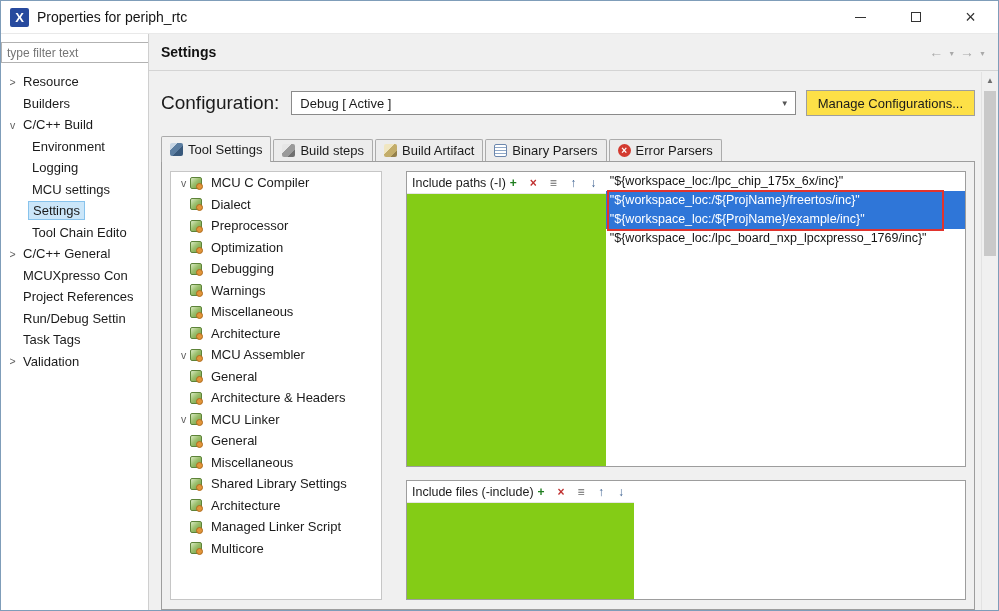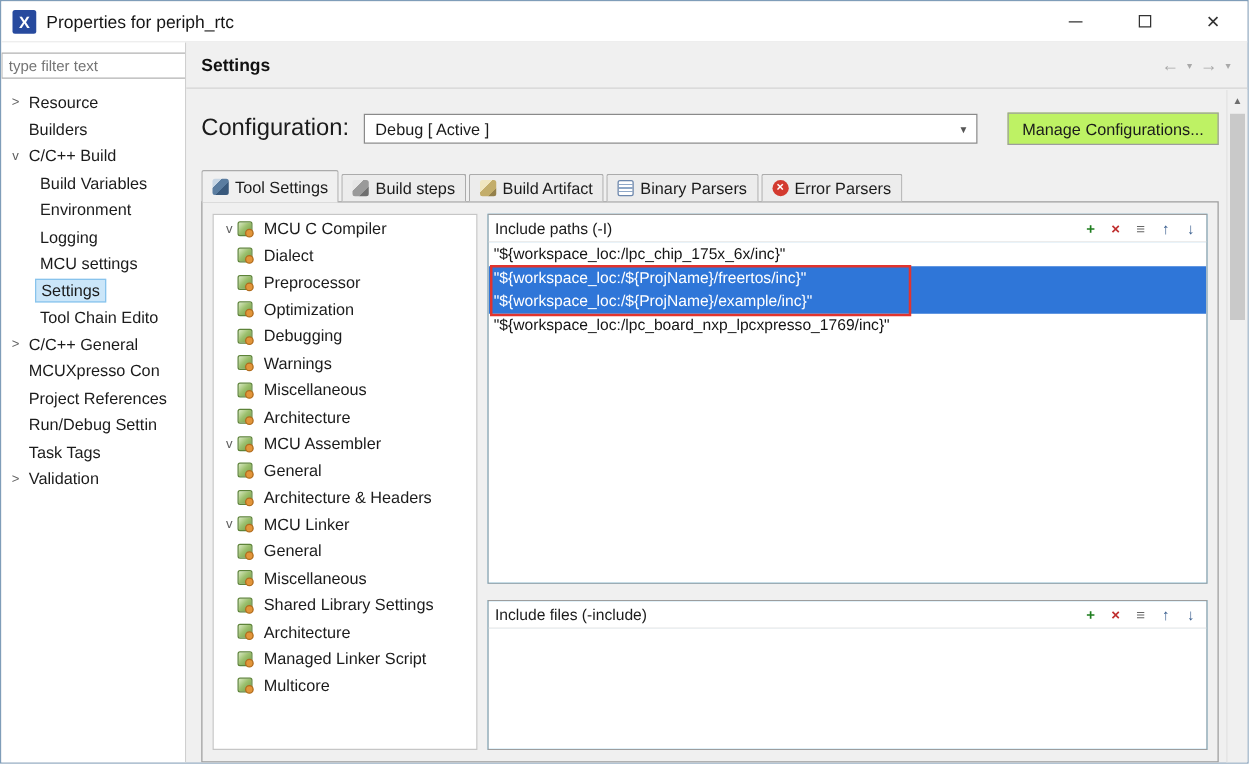--- a/index.html
+++ b/index.html
@@ -48,22 +48,22 @@
 
   .page-body { position:absolute; left:0; right:17px; top:38px; bottom:0;
                display:flex; flex-direction:column; }
 
   
   .config-row { display:flex; align-items:center; margin:18px 6px 0 12px; flex:none; }
   .config-label { font-size:19px; color:#1b1b1b; margin-right:12px; }
   .combo { flex:1; height:24px; background:#fff; border:1px solid #8a8a8a;
            display:flex; align-items:center; padding:0 6px 0 8px; font-size:13px; color:#1b1b1b; }
   .combo-arrow { margin-left:auto; font-size:8px; color:#555; }
-  .btn { margin-left:24px; height:26px; padding:0 11px; font-size:13px; color:#1b1b1b;
-         background:#bef264; border:1px solid #9e9e9e; font-family:inherit; white-space:nowrap; }
+  .btn { margin-left:10px; height:26px; padding:0 11px; font-size:13px; color:#1b1b1b;
+         background:#fde047; border:1px solid #9e9e9e; font-family:inherit; white-space:nowrap; }
 
   
   .tabs { display:flex; align-items:flex-end; margin:20px 0 0 12px; position:relative; z-index:2; flex:none; }
   .tab { height:22px; display:flex; align-items:center; gap:5px; padding:0 8px;
          font-size:13px; color:#1b1b1b; background:#ececec; border:1px solid #ababab;
          border-bottom:none; margin-right:2px; border-radius:2px 2px 0 0; cursor:default; }
   .tab.active { height:26px; background:#f0f0f0; margin-bottom:-1px; padding-bottom:1px; }
 
   .tabicon { width:13px; height:13px; flex:none; border-radius:2px; display:inline-flex;
              align-items:center; justify-content:center; }
@@ -85,21 +85,21 @@
   .tt-row.child { }
   .tool-icon { width:12px; height:12px; flex:none; border-radius:2px; margin-right:6px;
                background:linear-gradient(135deg,#d9e9c2 0%,#9cc06e 45%,#6f9a44 100%);
                border:1px solid #5d8339; position:relative; }
   .tool-icon::after { content:""; position:absolute; right:-2px; bottom:-2px; width:5px; height:5px;
                       border-radius:50%; background:#e2953a; border:1px solid #b06c1d; }
   .tt-label { padding:1px 3px; }
   .tt-label.selected { background:var(--tree_selection_bg); border:1px solid var(--tree_selection_border); }
 
   .right-col { flex:1; min-width:0; display:flex; flex-direction:column; gap:13px; }
-  .panel { border:1px solid #9d9d9d; background:#7dd3fc; display:flex; flex-direction:column; min-height:0; }
+  .panel { border:1px solid #9d9d9d; background:#84cc16; display:flex; flex-direction:row; min-height:0;margin-left:16px; }
   .panel.paths { height:296px; flex:none; }
   .panel.files { flex:1; }
   .panel-head { height:22px; flex:none; display:flex; align-items:center; padding:0 5px;
                 border-bottom:1px solid #e6e6e6; background:#fff; }
   .panel-title { font-size:12.5px; color:#1b1b1b; }
   .list-toolbar { margin-left:auto; display:flex; gap:5px; align-items:center; }
   .tb-ic { width:15px; height:15px; display:inline-flex; align-items:center; justify-content:center;
            font-size:12px; font-weight:bold; color:#444; cursor:default; }
   [data-name="add-icon"]    { color:#1e7d1e; }
   [data-name="delete-icon"] { color:#c03030; }
@@ -155,24 +155,20 @@
           <div class="side-row" data-name="sidebar-item">
             <span class="twist" data-name="expand-arrow-icon"></span>
             <span class="side-label" data-name="sidebar-item-label">Builders</span>
           </div>
 
           <div class="side-row" data-name="sidebar-item">
             <span class="twist" data-name="expand-arrow-icon">v</span>
             <span class="side-label" data-name="sidebar-item-label">C/C++ Build</span>
           </div>
 
-          <div class="side-row indented" data-name="sidebar-item">
-            <span class="twist" data-name="expand-arrow-icon"></span>
-            <span class="side-label" data-name="sidebar-item-label">Build Variables</span>
-          </div>
 
           <div class="side-row indented" data-name="sidebar-item">
             <span class="twist" data-name="expand-arrow-icon"></span>
             <span class="side-label" data-name="sidebar-item-label">Environment</span>
           </div>
 
           <div class="side-row indented" data-name="sidebar-item">
             <span class="twist" data-name="expand-arrow-icon"></span>
             <span class="side-label" data-name="sidebar-item-label">Logging</span>
           </div>

